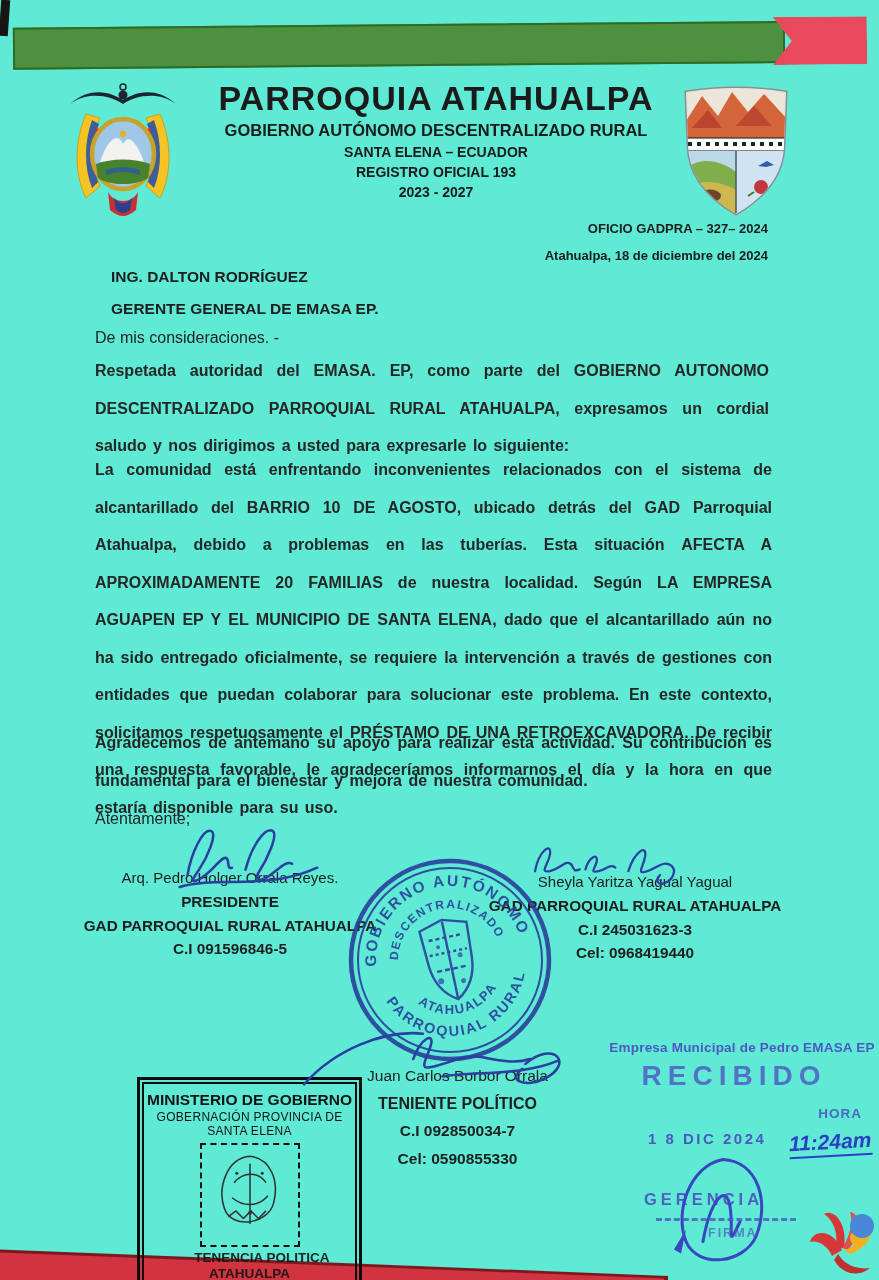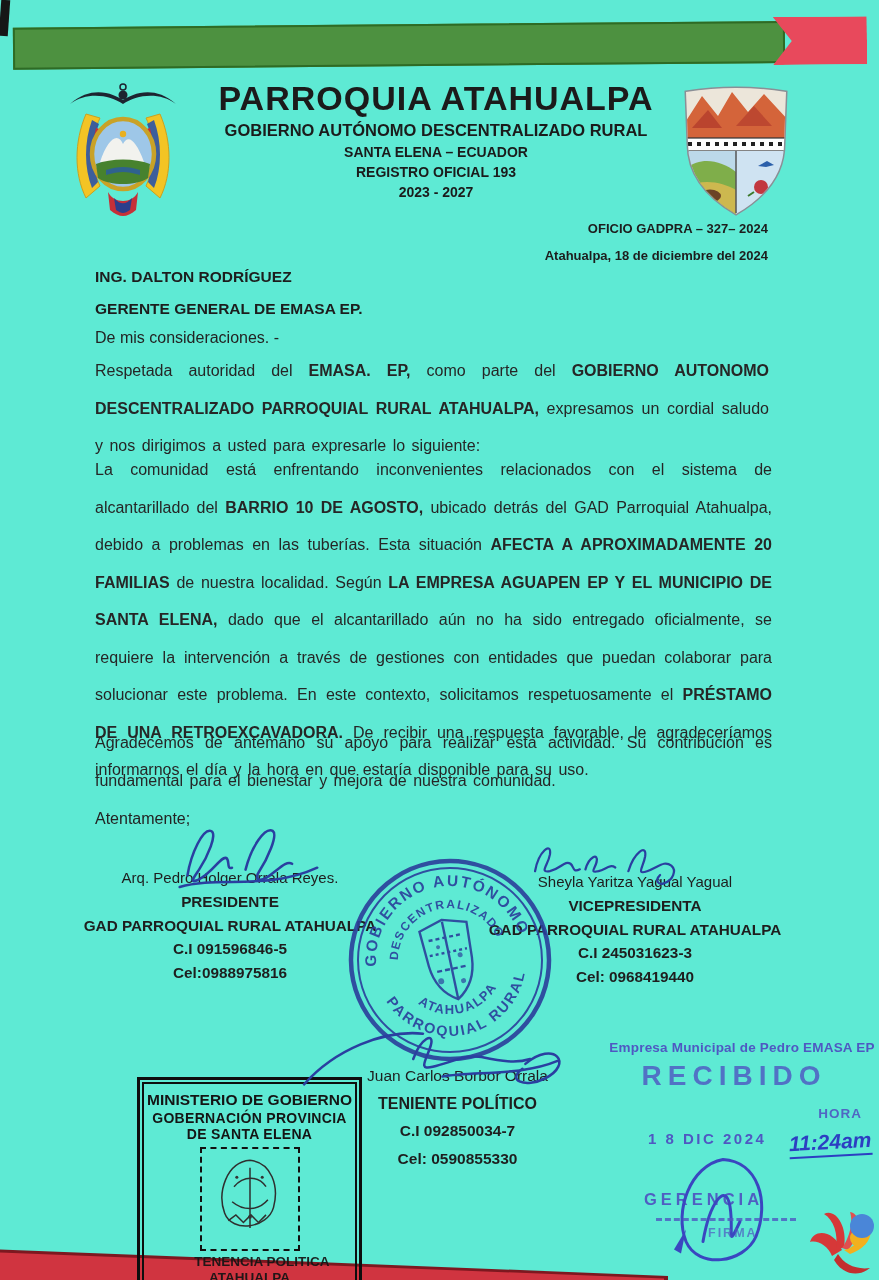--- a/index.html
+++ b/index.html
@@ -13,32 +13,32 @@
                clip-path:polygon(0 0,100% 0,100% 100%,0 100%,20% 50%);}
   #scan-mark{left:0;top:0;width:9px;height:36px;background:#161616;transform:rotate(4deg);}
   
   #header-center{left:190px;top:80px;width:492px;text-align:center;color:#1b1b1b;}
   #header-center .title{font-size:34px;font-weight:800;letter-spacing:1px;line-height:36px;}
   #header-center .s1{font-size:16.5px;font-weight:800;margin-top:5px;}
   #header-center .s2,#header-center .s3,#header-center .s4{font-size:14px;font-weight:800;margin-top:4px;}
   
   #ref-block{left:460px;top:215px;width:308px;text-align:right;font-weight:700;font-size:13px;line-height:27px;color:#1d1d1d;}
   
-  .line15b{font-size:15.5px;font-weight:700;color:#1d1d1d;}
-  .body-par{font-size:16px;line-height:37.5px;text-align:justify;text-align-last:left;word-spacing:2px;color:#262626;}
+  .line15b{font-size:15.5px;font-weight:700;color:#1d1d1d;margin-left:16px;}
+  .body-par{font-size:16px;line-height:37.5px;text-align:justify;text-align-last:left;word-spacing:2px;color:#262626;font-weight:bold;}
   
   .sig-col{width:320px;text-align:center;font-size:15px;line-height:23.8px;color:#1e1e1e;}
   .sig-col .nm{font-size:15px;}
   .sig-col .bold-ln{font-weight:700;font-size:15.3px;}
   svg.ink{overflow:visible;}
   
   #ministry{left:137px;top:1077px;width:215px;height:208px;border:3.5px solid #0e0e0e;padding:2px;z-index:6;background:transparent;}
   #ministry .inner{border:2px solid #0e0e0e;width:100%;height:100%;box-sizing:border-box;text-align:center;color:#141414;}
   #ministry .l1{font-size:15.5px;font-weight:800;margin-top:7px;letter-spacing:0;}
-  #ministry .l2{font-size:14px;font-weight:700;margin-top:1px;letter-spacing:.3px;}
+  #ministry .l2{font-size:12px;font-weight:400;margin-top:1px;letter-spacing:.3px;}
   #ministry .emblem{width:96px;height:100px;margin:5px auto 3px;border:2px dashed #111;}
   #ministry .l3{font-size:13.5px;font-weight:800;margin-top:2px;opacity:.92;padding-left:25px;}
   #ministry .l4{font-size:13.5px;font-weight:800;margin-top:1px;opacity:.92;}
   
   #received{left:606px;top:1040px;width:272px;height:245px;color:#4f58c2;z-index:7;}
   #received .org{font-size:13.5px;font-weight:800;text-align:center;letter-spacing:.2px;}
   #received .status{position:absolute;left:18px;top:20px;width:220px;text-align:center;font-size:28px;font-weight:800;letter-spacing:6px;opacity:.82;}
   #received .hora{position:absolute;right:16px;top:66px;font-size:13.5px;font-weight:800;letter-spacing:1px;opacity:.9;}
   #received .date{position:absolute;left:42px;top:90px;font-size:15px;font-weight:800;letter-spacing:2.5px;}
   #received .time{position:absolute;right:6px;top:90px;font-size:21px;font-style:italic;color:#2c3ec2;transform:rotate(-3deg);
@@ -143,34 +143,32 @@
       <path d="M78,52 C84,28 98,8 106,12 C112,16 100,42 92,54 C88,60 90,66 100,60 C112,52 120,42 126,46"></path>
       <path d="M10,70 C50,58 100,74 152,50"></path>
     </g>
   </svg>
 
   <div class="abs sig-col" style="left:70px;top:866px;">
     <div class="nm">Arq. Pedro Holger Orrala Reyes.</div>
     <div class="bold-ln">PRESIDENTE</div>
     <div class="bold-ln">GAD PARROQUIAL RURAL ATAHUALPA</div>
     <div class="bold-ln">C.I 091596846-5</div>
-    <div class="bold-ln">Cel:0988975816</div>
   </div>
 
   <svg class="abs ink" style="left:515px;top:832px;z-index:9;" width="195" height="56" viewBox="0 0 190 60">
     <g fill="none" stroke="#2a3fa0" stroke-width="2.4" stroke-linecap="round">
       <path d="M12,42 C16,20 30,10 28,24 C26,36 16,44 28,42 C40,39 44,30 50,34 C54,37 52,44 60,40"></path>
       <path d="M66,40 C70,26 80,22 78,32 C76,40 70,44 80,42 C88,40 92,34 98,38"></path>
       <path d="M112,42 C118,22 132,12 130,26 C128,38 120,46 132,42 C144,38 150,30 158,36 C164,41 160,52 150,55 C144,57 140,52 146,46"></path>
     </g>
   </svg>
 
   <div class="abs sig-col" style="left:475px;top:870px;">
     <div class="nm">Sheyla Yaritza Yagual Yagual</div>
-    <div class="bold-ln">VICEPRESIDENTA</div>
     <div class="bold-ln">GAD PARROQUIAL RURAL ATAHUALPA</div>
     <div class="bold-ln">C.I 245031623-3</div>
     <div class="bold-ln">Cel: 0968419440</div>
   </div>
 
   <svg class="abs ink" id="round-stamp" viewBox="0 0 206 206">
     <defs>
       <path id="arcTO" d="M 29,103 A 74,74 0 0 1 177,103"></path>
       <path id="arcTI" d="M 51,103 A 52,52 0 0 1 155,103"></path>
       <path id="arcBO" d="M 27,103 A 76,76 0 0 0 179,103"></path>

